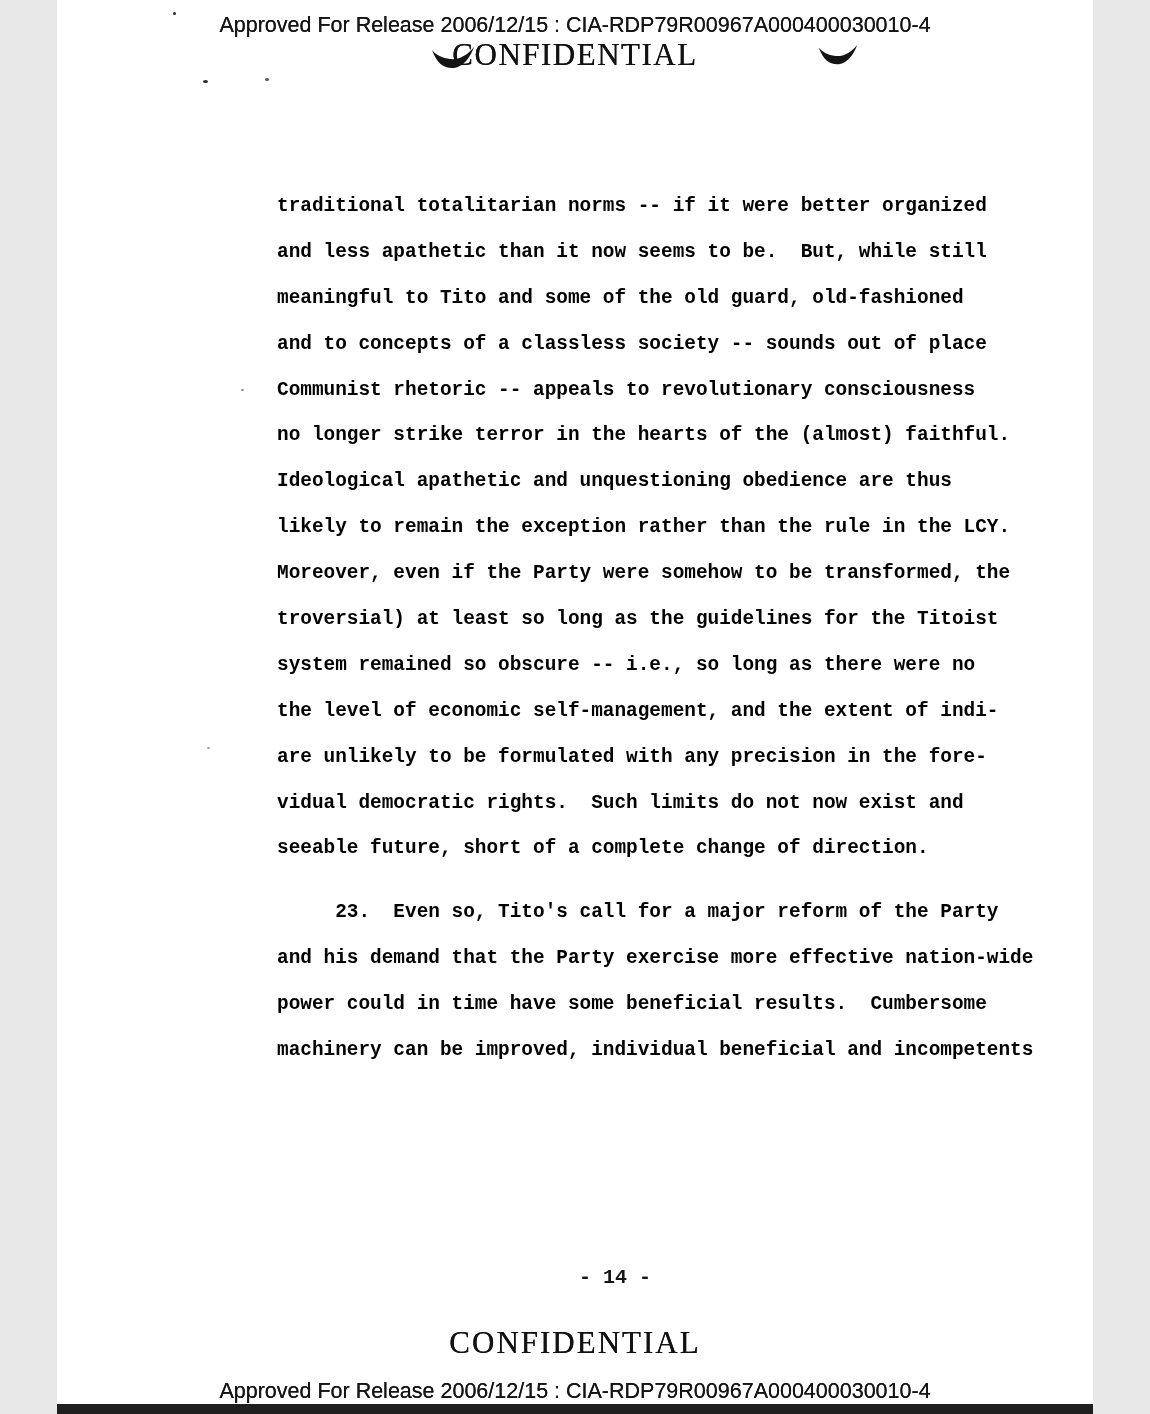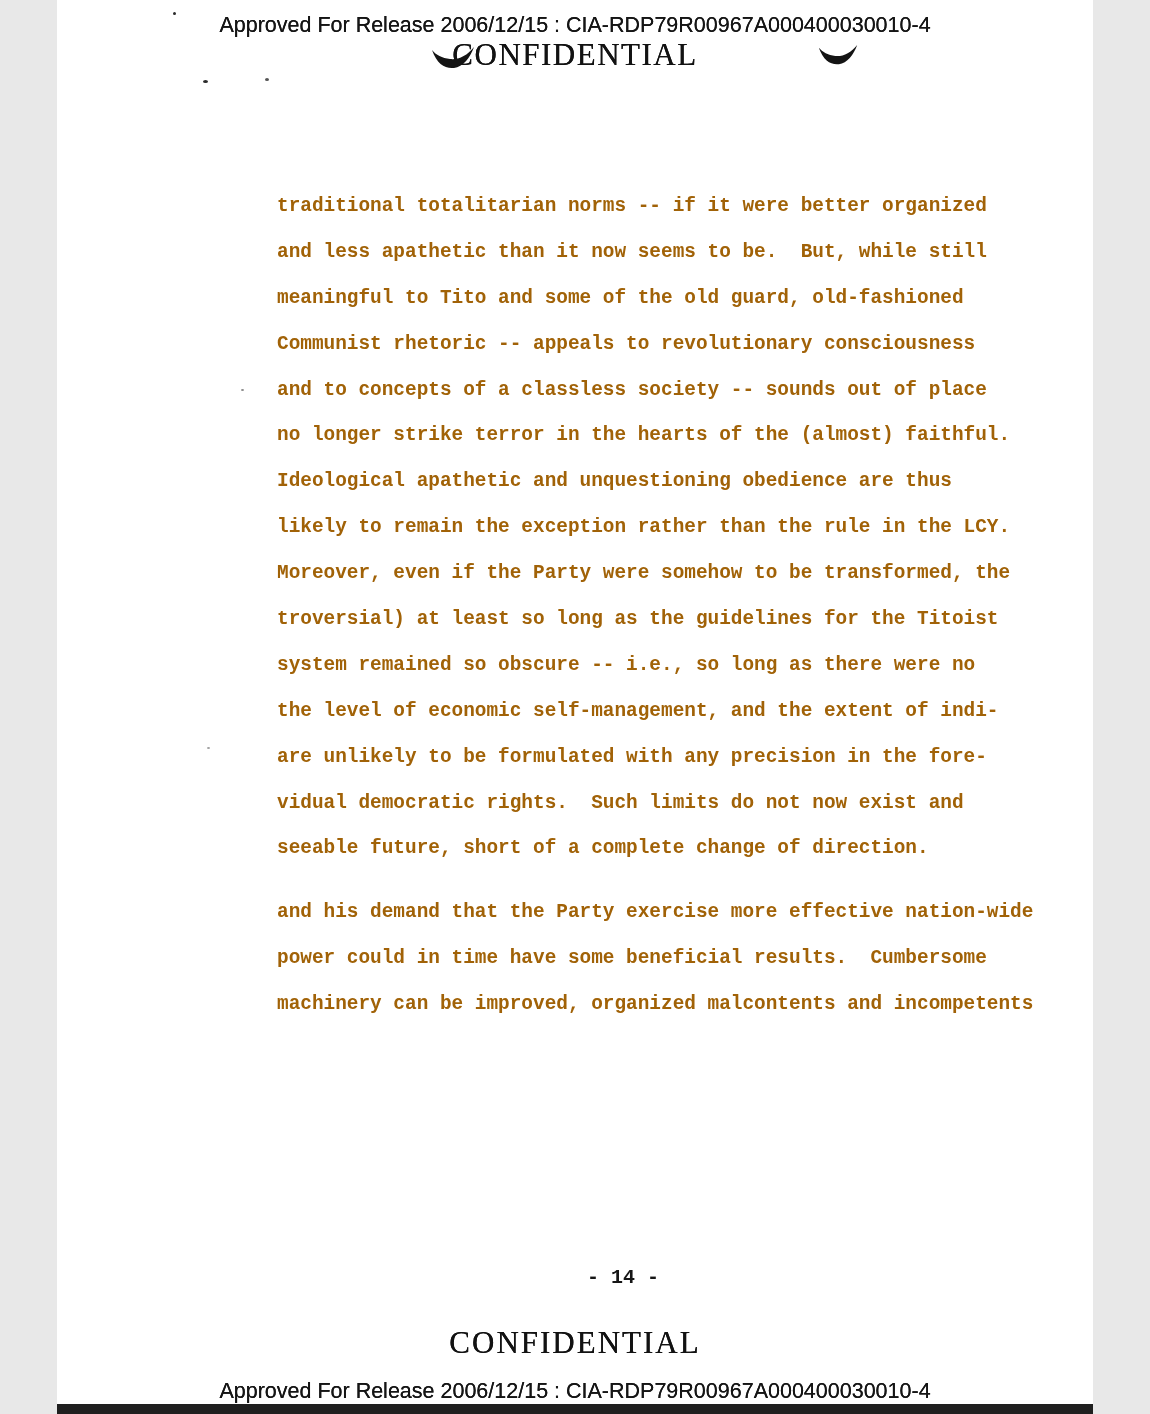--- a/index.html
+++ b/index.html
@@ -31,30 +31,30 @@
     text-shadow:0 0 0.5px #121212;
   }
   .smudge{position:absolute;}
   .smudge-left{top:45px;left:373px;}
   .smudge-right{top:43px;left:760px;}
   .doc-body{
     position:absolute;top:184px;left:220px;width:800px;
     font-family:"Liberation Mono","DejaVu Sans Mono",monospace;
     font-size:19.4px;
     font-weight:bold;
-    color:#a16207;
+    color:#000000;
   }
   .para{display:block;}
   .para-2{margin-top:18px;}
   .body-line{
     height:45.9px;line-height:45.9px;
     white-space:pre;
   }
   .page-number{
-    position:absolute;top:1264px;left:16px;width:100%;
+    position:absolute;top:1264px;left:8px;width:100%;
     text-align:center;
     font-family:"Liberation Mono","DejaVu Sans Mono",monospace;
     font-size:20px;line-height:28px;
     font-weight:bold;
     color:#161616;
     white-space:pre;
     padding-left:32px;
   }
   .footer-classification{
     position:absolute;top:1324px;left:0;width:100%;
@@ -106,37 +106,38 @@
 
   <svg class="smudge smudge-right" width="42" height="24" viewBox="0 0 46 26">
     <path d="M2,5 C7,19 15,24 24,23 C33,22 40,13 44,2 C37,11 28,15 20,14 C12,13 6,10 2,5 Z" fill="#141414"></path>
   </svg>
 
   <div class="doc-body">
     <div class="para para-1">
         <div class="body-line">traditional totalitarian norms -- if it were better organized</div>
         <div class="body-line">and less apathetic than it now seems to be.  But, while still</div>
         <div class="body-line">meaningful to Tito and some of the old guard, old-fashioned</div>
+        <div class="body-line">and to concepts of a classless society -- sounds out of place</div>
         <div class="body-line">Communist rhetoric -- appeals to revolutionary consciousness</div>
-        <div class="body-line">and to concepts of a classless society -- sounds out of place</div>
         <div class="body-line">no longer strike terror in the hearts of the (almost) faithful.</div>
         <div class="body-line">Ideological apathetic and unquestioning obedience are thus</div>
         <div class="body-line">likely to remain the exception rather than the rule in the LCY.</div>
         <div class="body-line">Moreover, even if the Party were somehow to be transformed, the</div>
         <div class="body-line">troversial) at least so long as the guidelines for the Titoist</div>
         <div class="body-line">system remained so obscure -- i.e., so long as there were no</div>
         <div class="body-line">the level of economic self-management, and the extent of indi-</div>
         <div class="body-line">are unlikely to be formulated with any precision in the fore-</div>
         <div class="body-line">vidual democratic rights.  Such limits do not now exist and</div>
         <div class="body-line">seeable future, short of a complete change of direction.</div>
       </div>
     <div class="para para-2">
+        <div class="body-line">     23.  Even so, Tito's call for a major reform of the Party</div>
         <div class="body-line">and his demand that the Party exercise more effective nation-wide</div>
         <div class="body-line">power could in time have some beneficial results.  Cumbersome</div>
-        <div class="body-line">machinery can be improved, organized malcontents and incompetents</div>
+        <div class="body-line">machinery can be improved, individual beneficial and incompetents</div>
       </div>
   </div>
 
   <div class="page-number">- 14 -</div>
 
   <div class="footer-classification">CONFIDENTIAL</div>
 
   <div class="footer-approval">Approved For Release 2006/12/15 : CIA-RDP79R00967A000400030010-4</div>
 
   <div class="bottom-bar"></div>

